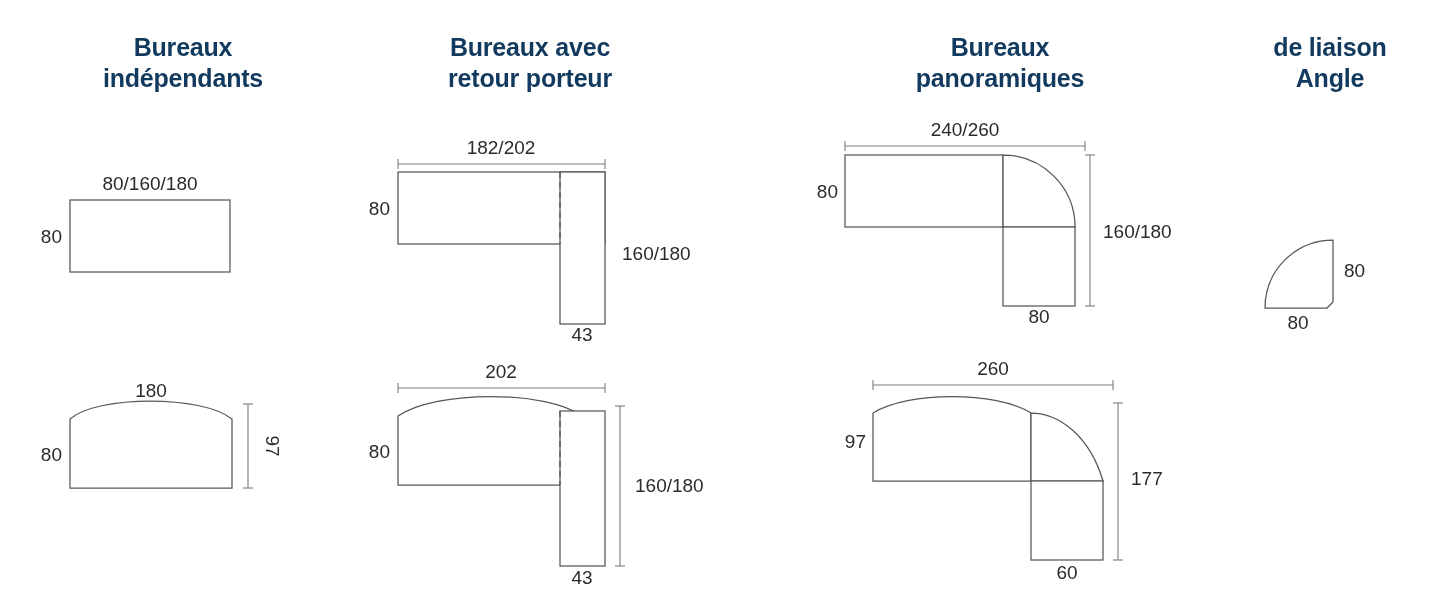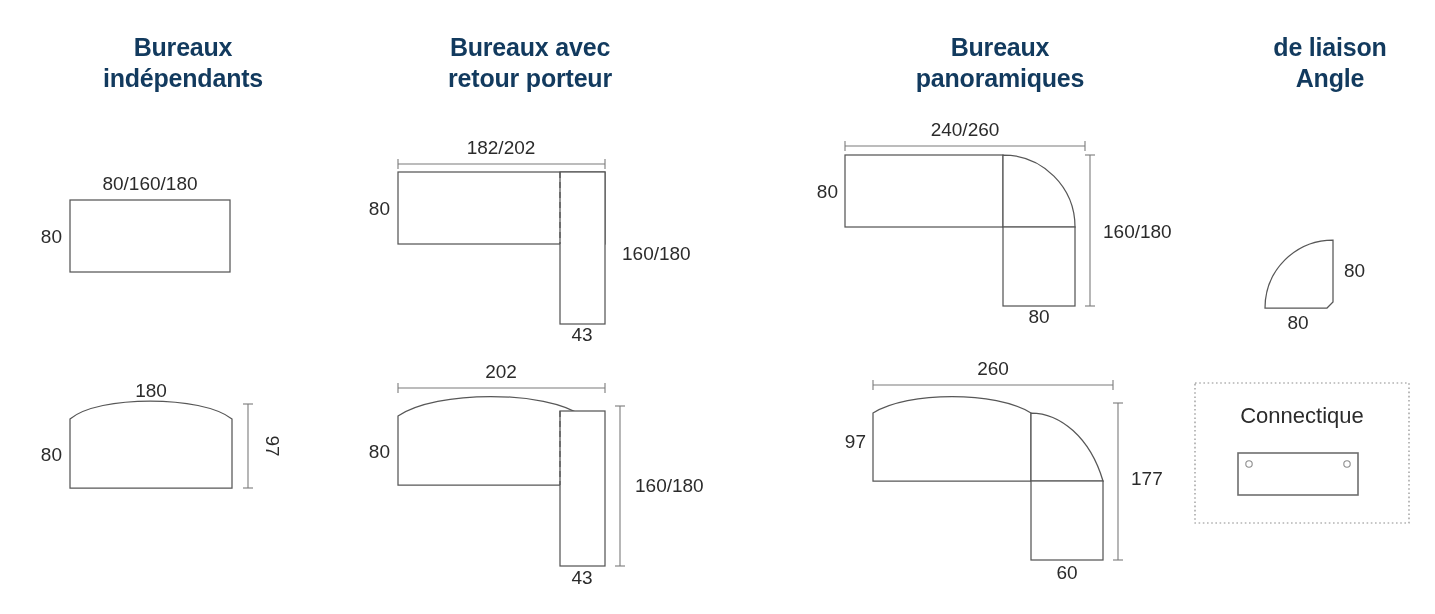--- a/index.html
+++ b/index.html
@@ -225,23 +225,14 @@
 
   <div class="fig" style="left:1240px; top:215px;">
     <svg width="180" height="120" viewBox="0 0 180 120">
 
       <path class="shape" d="M 25 93 A 68 68 0 0 1 93 25 L 93 87 L 87 93 Z"></path>
       <text class="dim" x="104" y="62">80</text>
       <text class="dim" x="58" y="114" text-anchor="middle">80</text>
     </svg>
   </div>
 
-  <div class="fig" style="left:1190px; top:375px;">
-    <svg width="230" height="160" viewBox="0 0 230 160">
-      <rect class="dotbox" x="5" y="8" width="214" height="140"></rect>
-      <text class="conn" x="112" y="48" text-anchor="middle">Connectique</text>
-      <rect class="connrect" x="48" y="78" width="120" height="42"></rect>
-      <circle class="grommet" cx="59" cy="89" r="3.2"></circle>
-      <circle class="grommet" cx="157" cy="89" r="3.2"></circle>
-    </svg>
-  </div>
 
 </div>
 
 </body></html>

